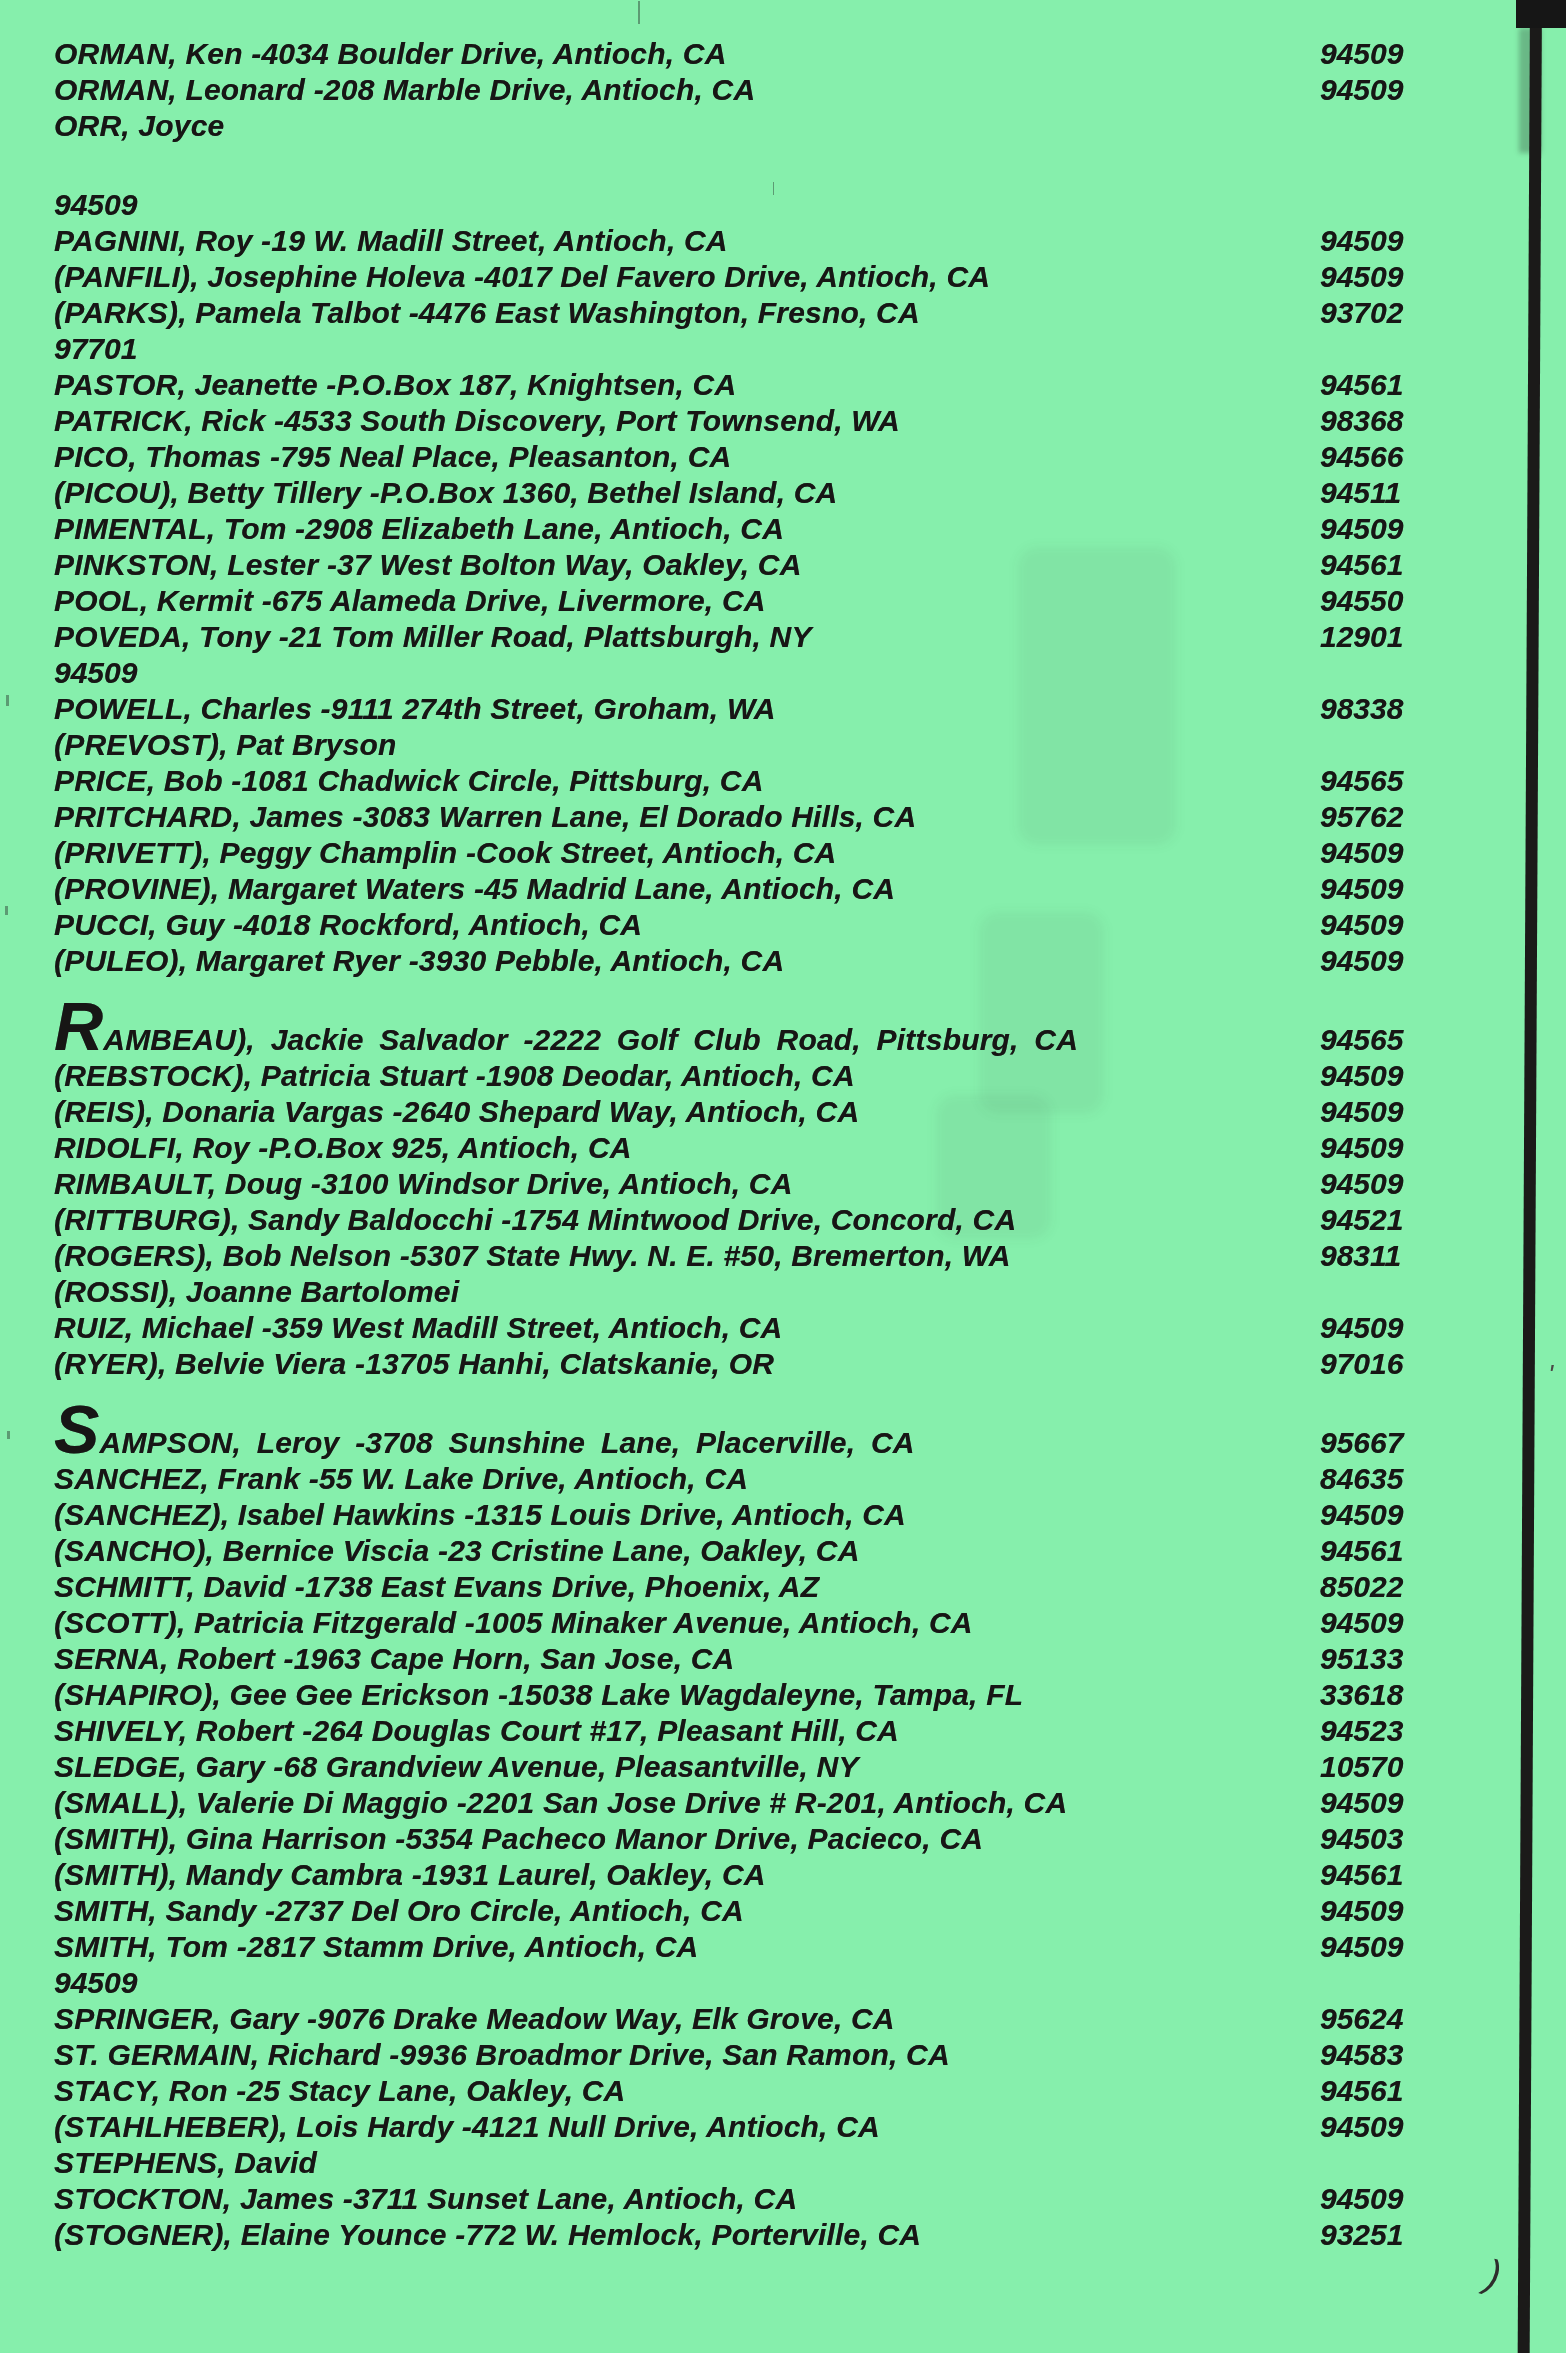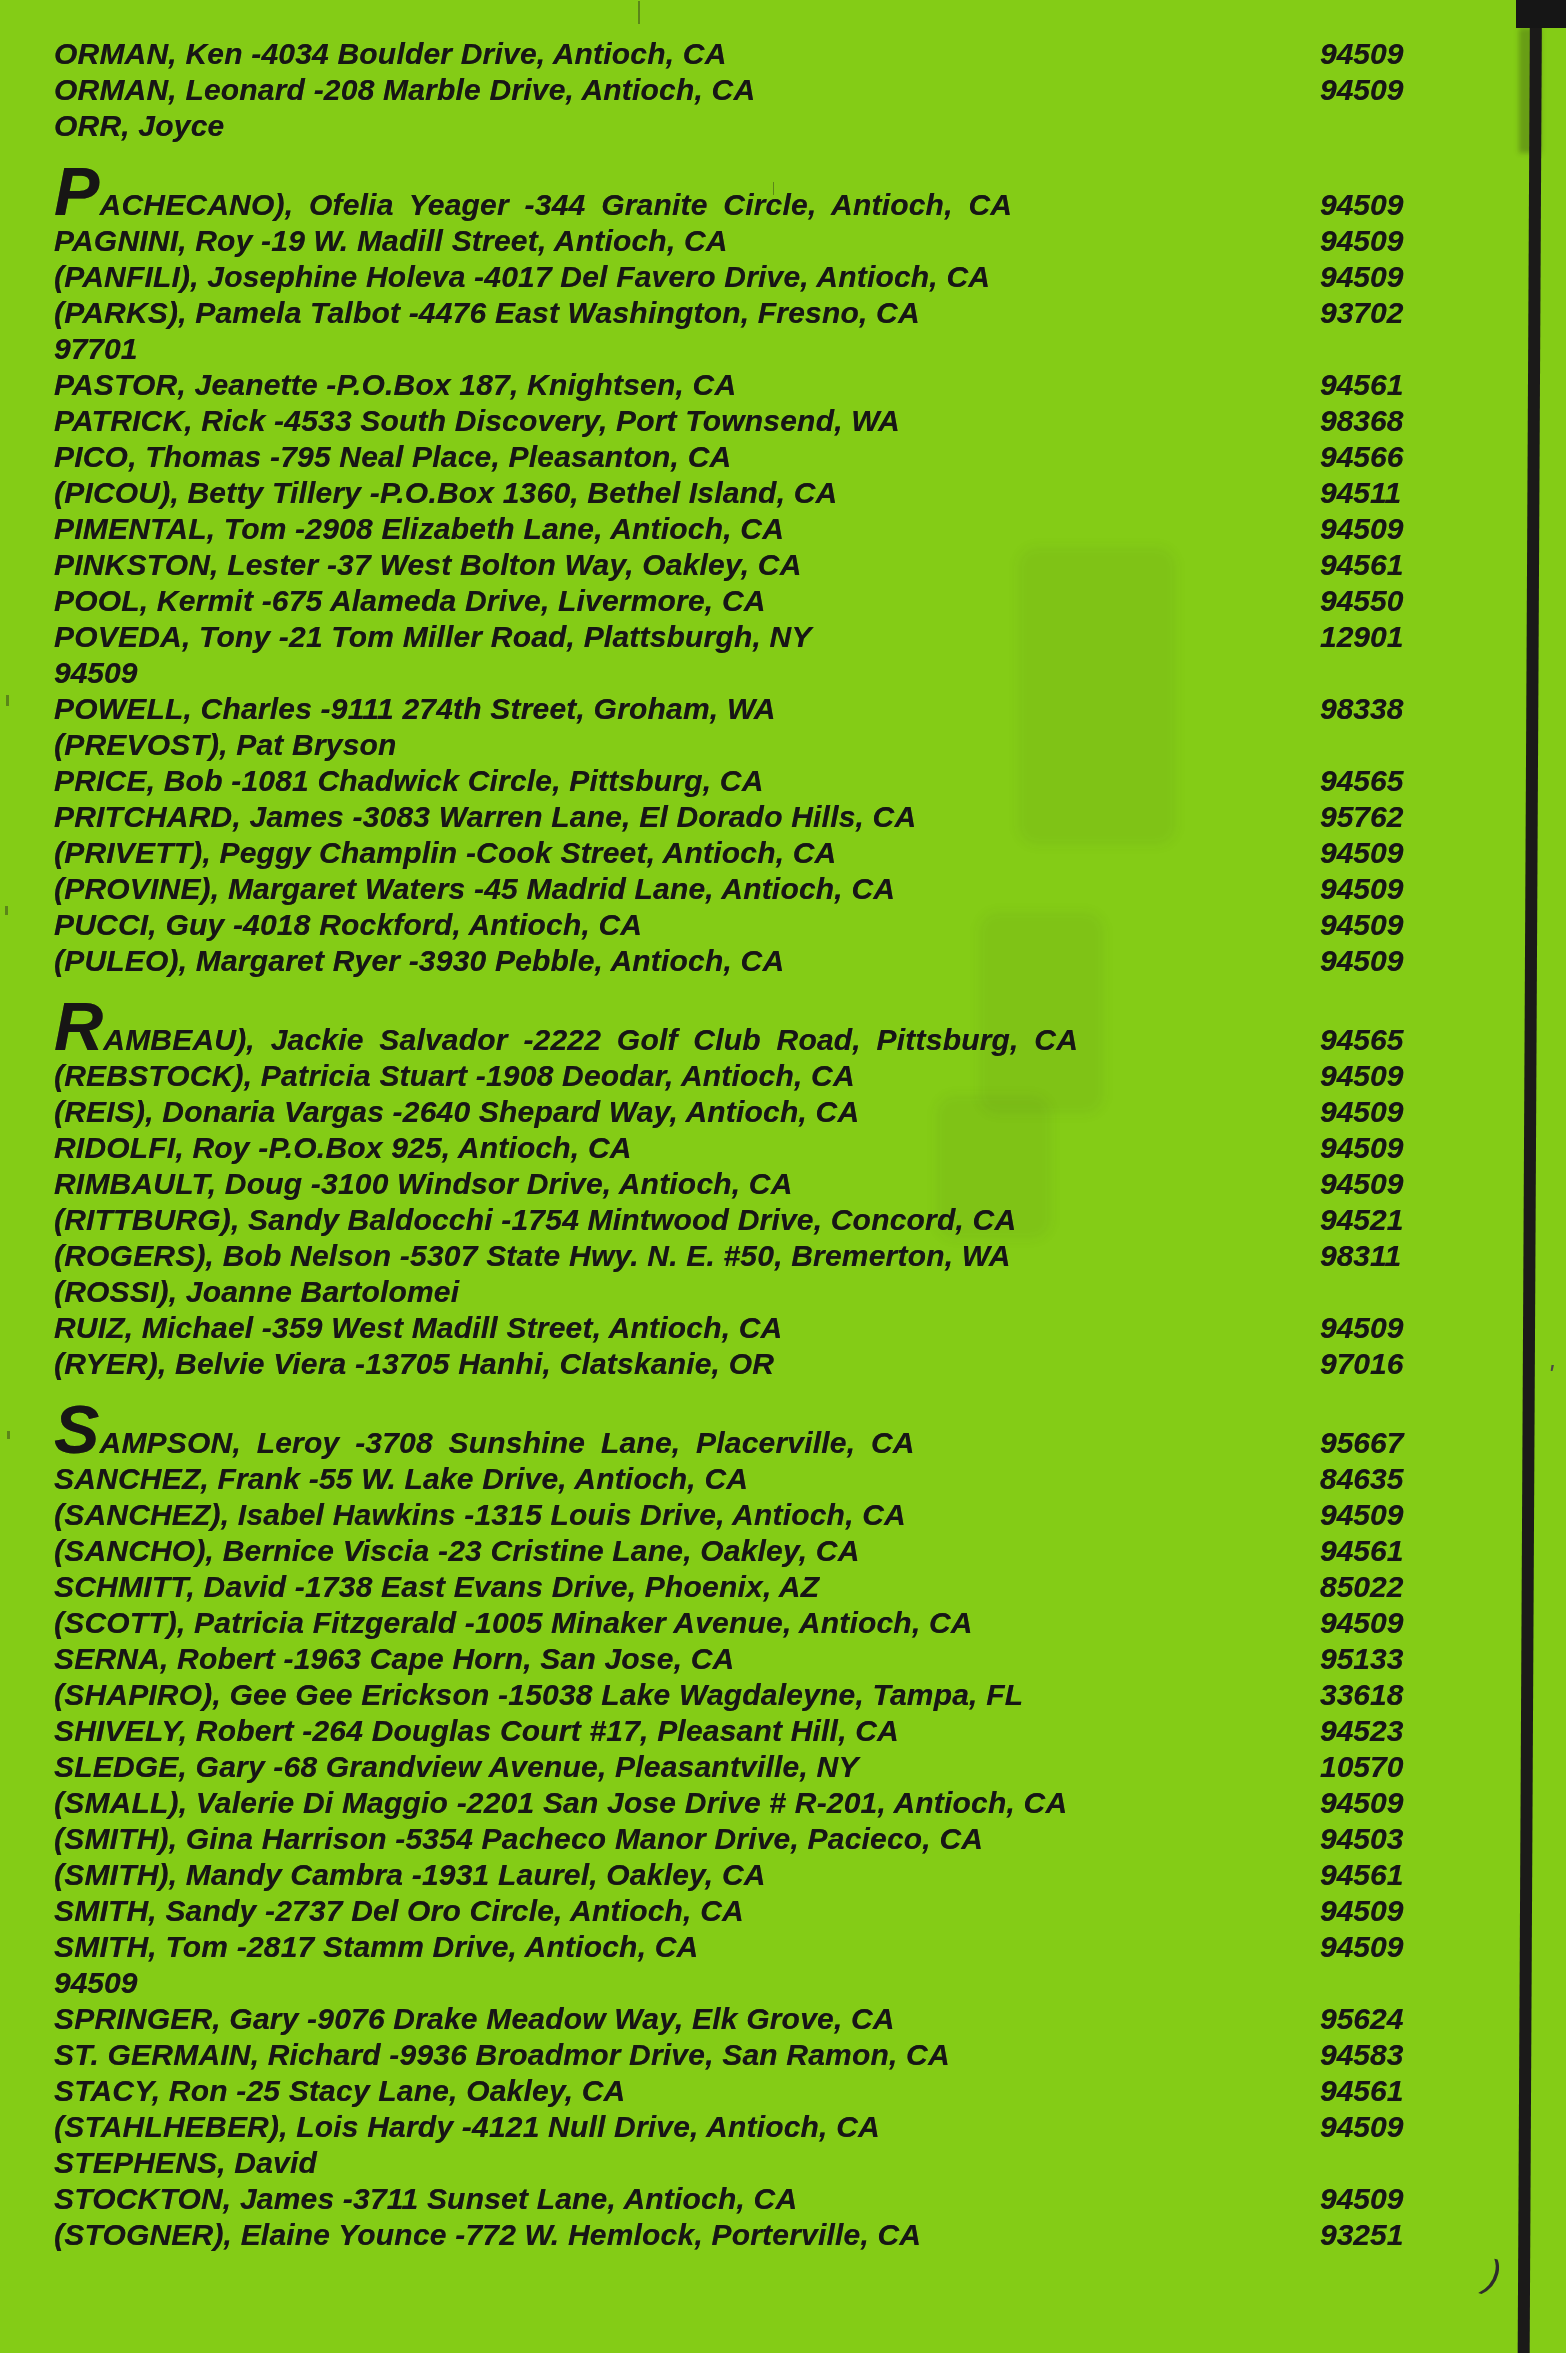--- a/index.html
+++ b/index.html
@@ -1,21 +1,21 @@
 <!DOCTYPE html>
 <html style="font-size:7.7px"><head>
 <meta charset="utf-8">
 <style>
   html, body { margin: 0; padding: 0; background: #ffffff; }
 
   .page {
     position: relative;
     width: 1566px;
     height: 2354px;
-    background: #84cc16;
+    background: #86efac;
     overflow: hidden;
     font-family: "Liberation Sans", "DejaVu Sans", sans-serif;
     font-style: italic;
     font-weight: bold;
     color: #171615;
     text-shadow: 0 0 0.6px rgba(25,25,25,0.6);
   }
 
   .rows {
     position: absolute;
@@ -136,21 +136,20 @@
       <div class="row">
     <div class="entry-text"><span>ORMAN, Leonard -208 Marble Drive, Antioch, CA</span></div>
     <div class="entry-zip">94509</div>
   </div>
       <div class="row">
     <div class="entry-text"><span>ORR, Joyce</span></div>
     <div class="entry-zip"></div>
   </div>
       <div class="section-gap"></div>
       <div class="row justified">
-    <div class="entry-text"><span class="dropcap">P</span><span>ACHECANO), Ofelia Yeager -344 Granite Circle, Antioch, CA</span></div>
     <div class="entry-zip">94509</div>
   </div>
       <div class="row">
     <div class="entry-text"><span>PAGNINI, Roy -19 W. Madill Street, Antioch, CA</span></div>
     <div class="entry-zip">94509</div>
   </div>
       <div class="row">
     <div class="entry-text"><span>(PANFILI), Josephine Holeva -4017 Del Favero Drive, Antioch, CA</span></div>
     <div class="entry-zip">94509</div>
   </div>

